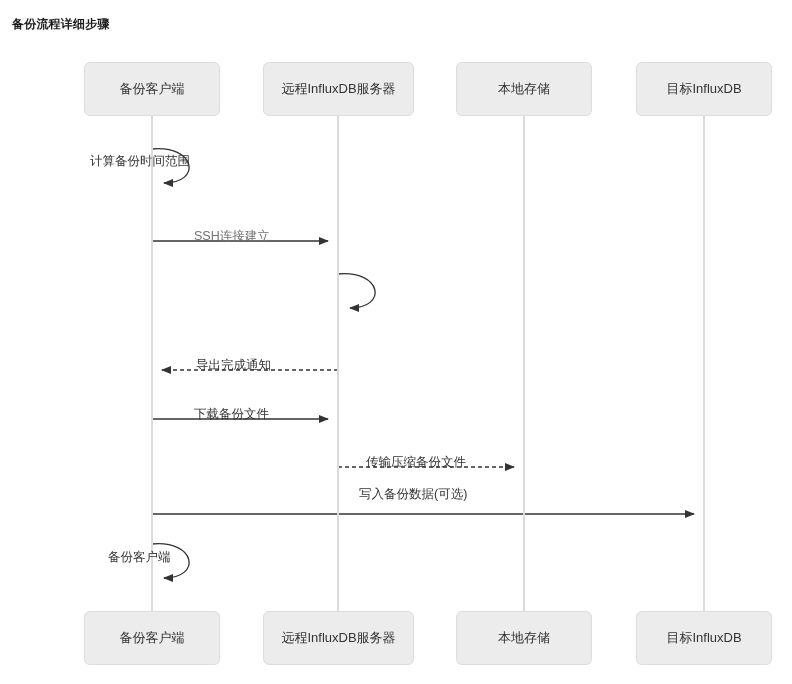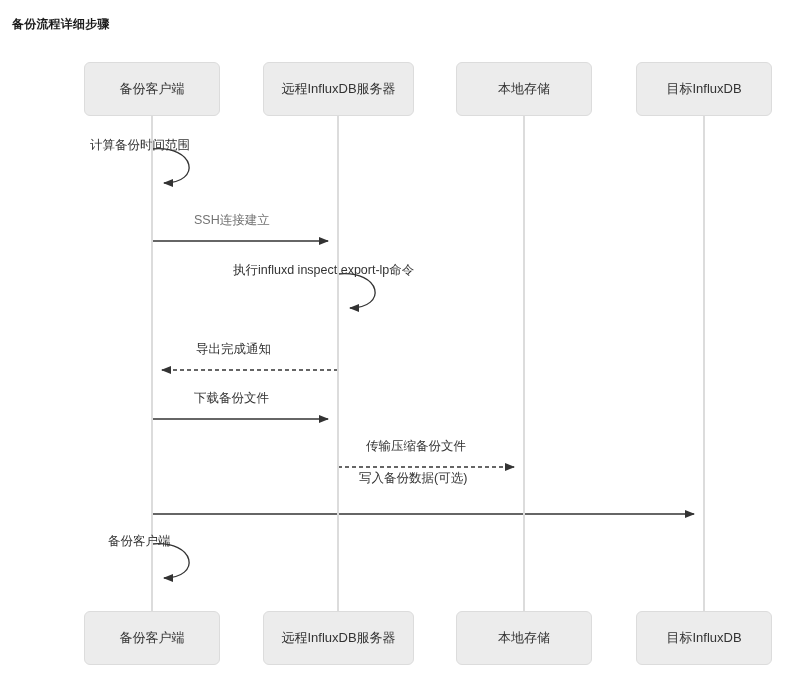--- a/index.html
+++ b/index.html
@@ -47,20 +47,21 @@
   .lifeline {
     position: absolute;
     width: 2px;
     background: #dcdcdc;
   }
   .msg-label {
     position: absolute;
     font-size: 12.5px;
     color: #333333;
     white-space: nowrap;
+    margin-top: 16px;
   }
   svg.overlay {
     position: absolute;
     left: 0;
     top: 0;
     width: 792px;
     height: 684px;
     pointer-events: none;
   }
 </style>
@@ -108,19 +109,18 @@
       <span>本地存储</span>
     </div>
     <div class="participant-box" style="left: 636px; top: 62px; width: 136px; height: 54px; background: rgb(236, 236, 236); border-color: rgb(220, 220, 220); color: rgb(51, 51, 51);">
       <span>目标InfluxDB</span>
     </div>
     <div class="participant-box" style="left: 636px; top: 611px; width: 136px; height: 54px; background: rgb(236, 236, 236); border-color: rgb(220, 220, 220); color: rgb(51, 51, 51);">
       <span>目标InfluxDB</span>
     </div>
     <div class="msg-label" style="left: 90px; top: 137px; color: rgb(51, 51, 51);">计算备份时间范围</div>
     <div class="msg-label" style="left: 194px; top: 212px; color: #737373;">SSH连接建立</div>
-    <div class="msg-label" style="left: 233px; top: 262px; color: rgb(51, 51, 51);">执行influxd inspect export-lp命令</div>
     <div class="msg-label" style="left: 196px; top: 341px; color: rgb(51, 51, 51);">导出完成通知</div>
     <div class="msg-label" style="left: 194px; top: 390px; color: rgb(51, 51, 51);">下载备份文件</div>
     <div class="msg-label" style="left: 366px; top: 438px; color: rgb(51, 51, 51);">传输压缩备份文件</div>
     <div class="msg-label" style="left: 359px; top: 470px; color: rgb(51, 51, 51);">写入备份数据(可选)</div>
     <div class="msg-label" style="left: 108px; top: 533px; color: rgb(51, 51, 51);">备份客户端</div>
   </div>
 
 </body></html>

